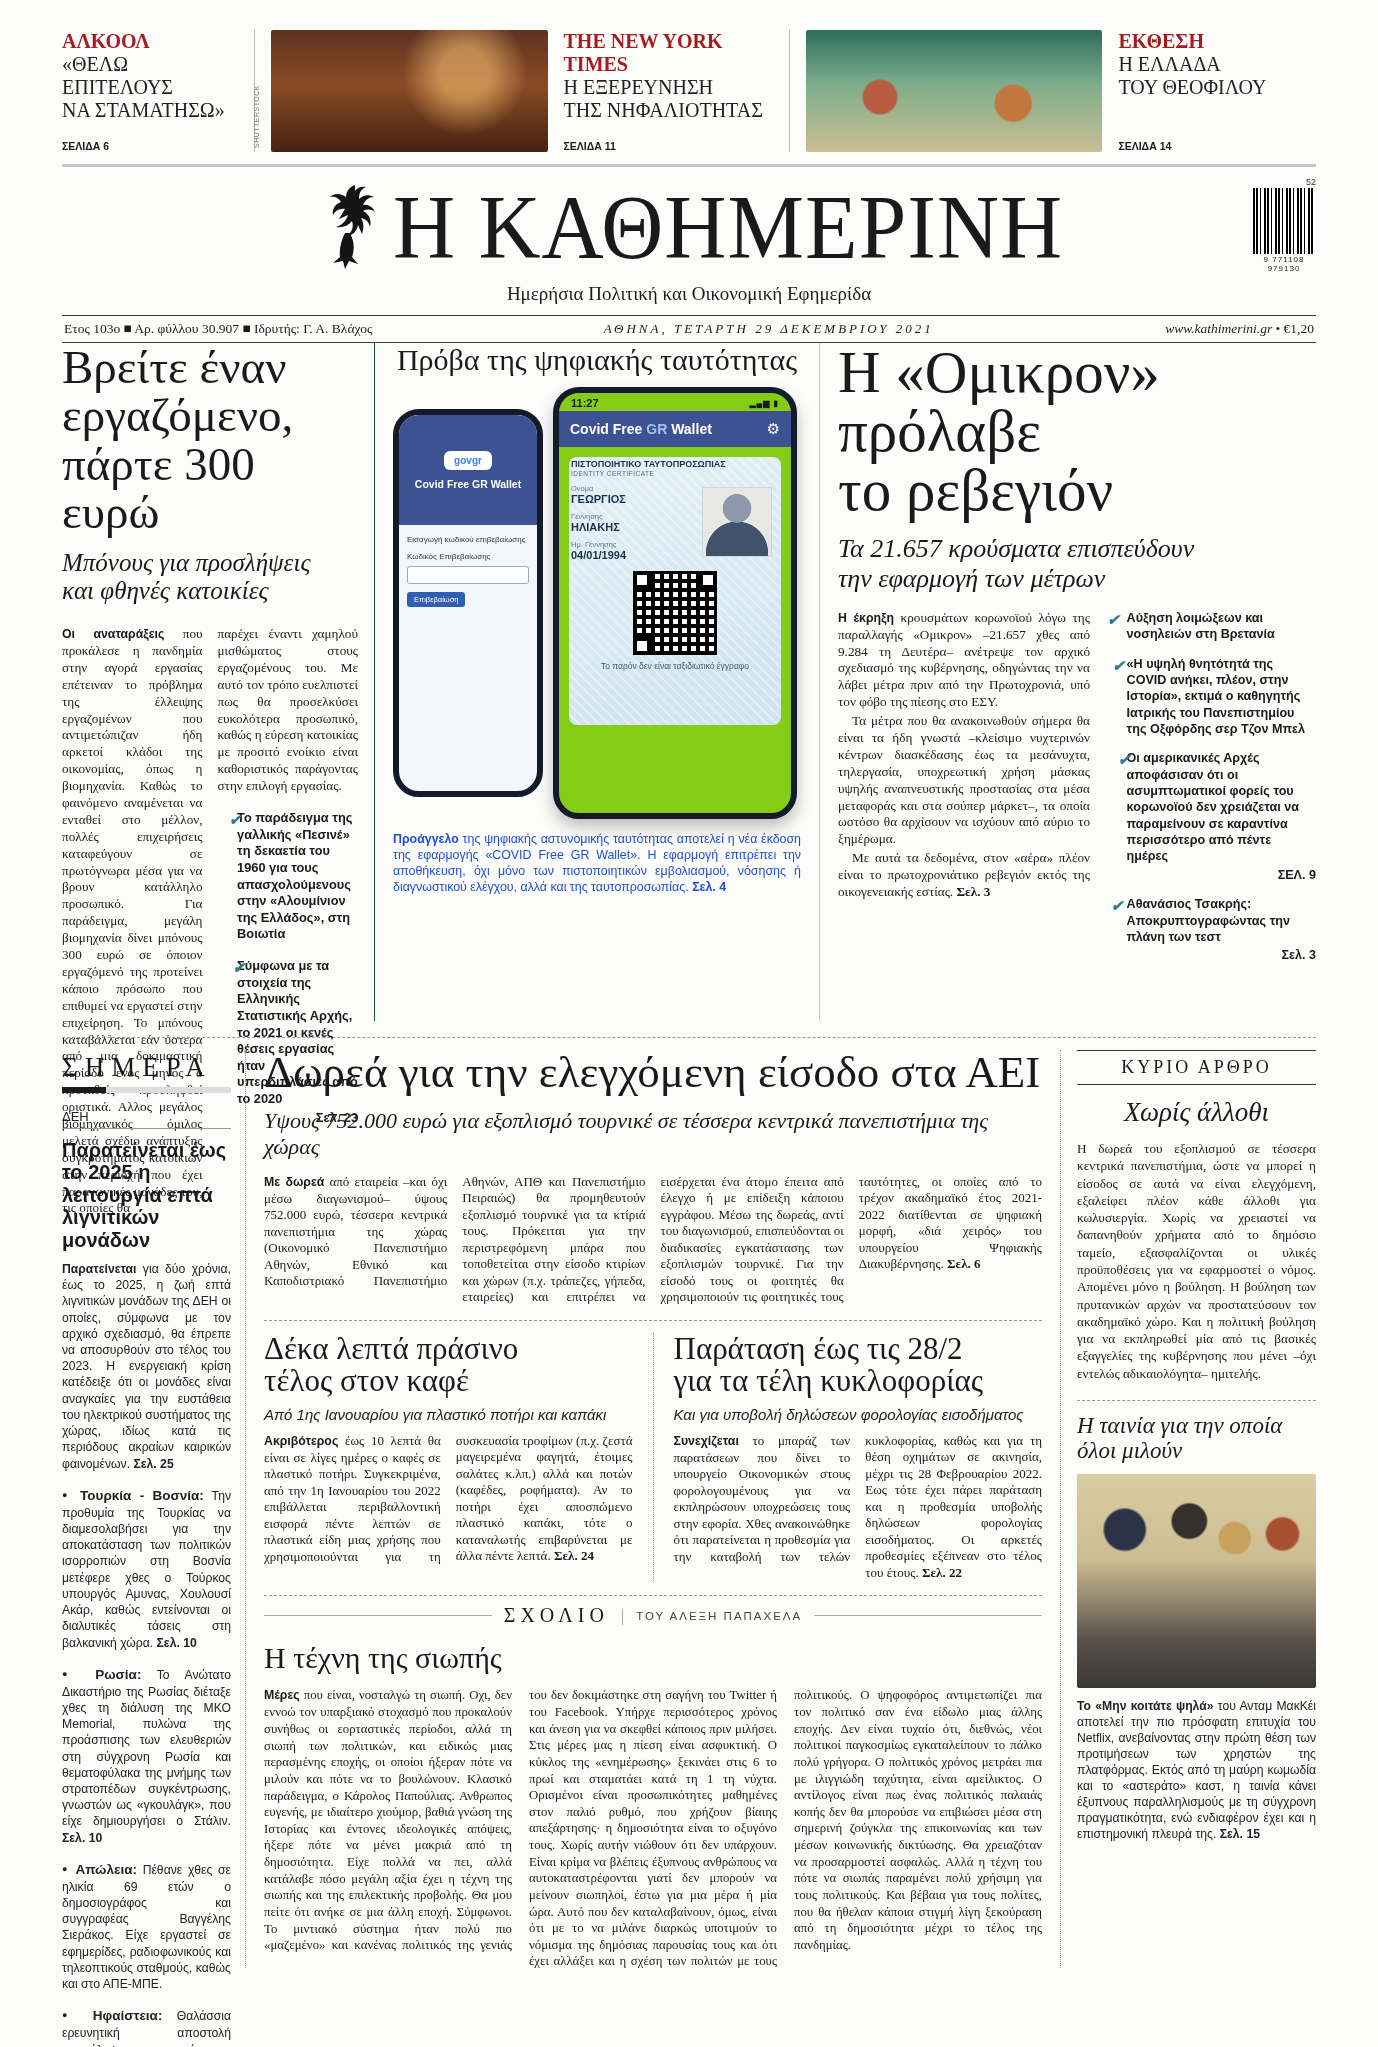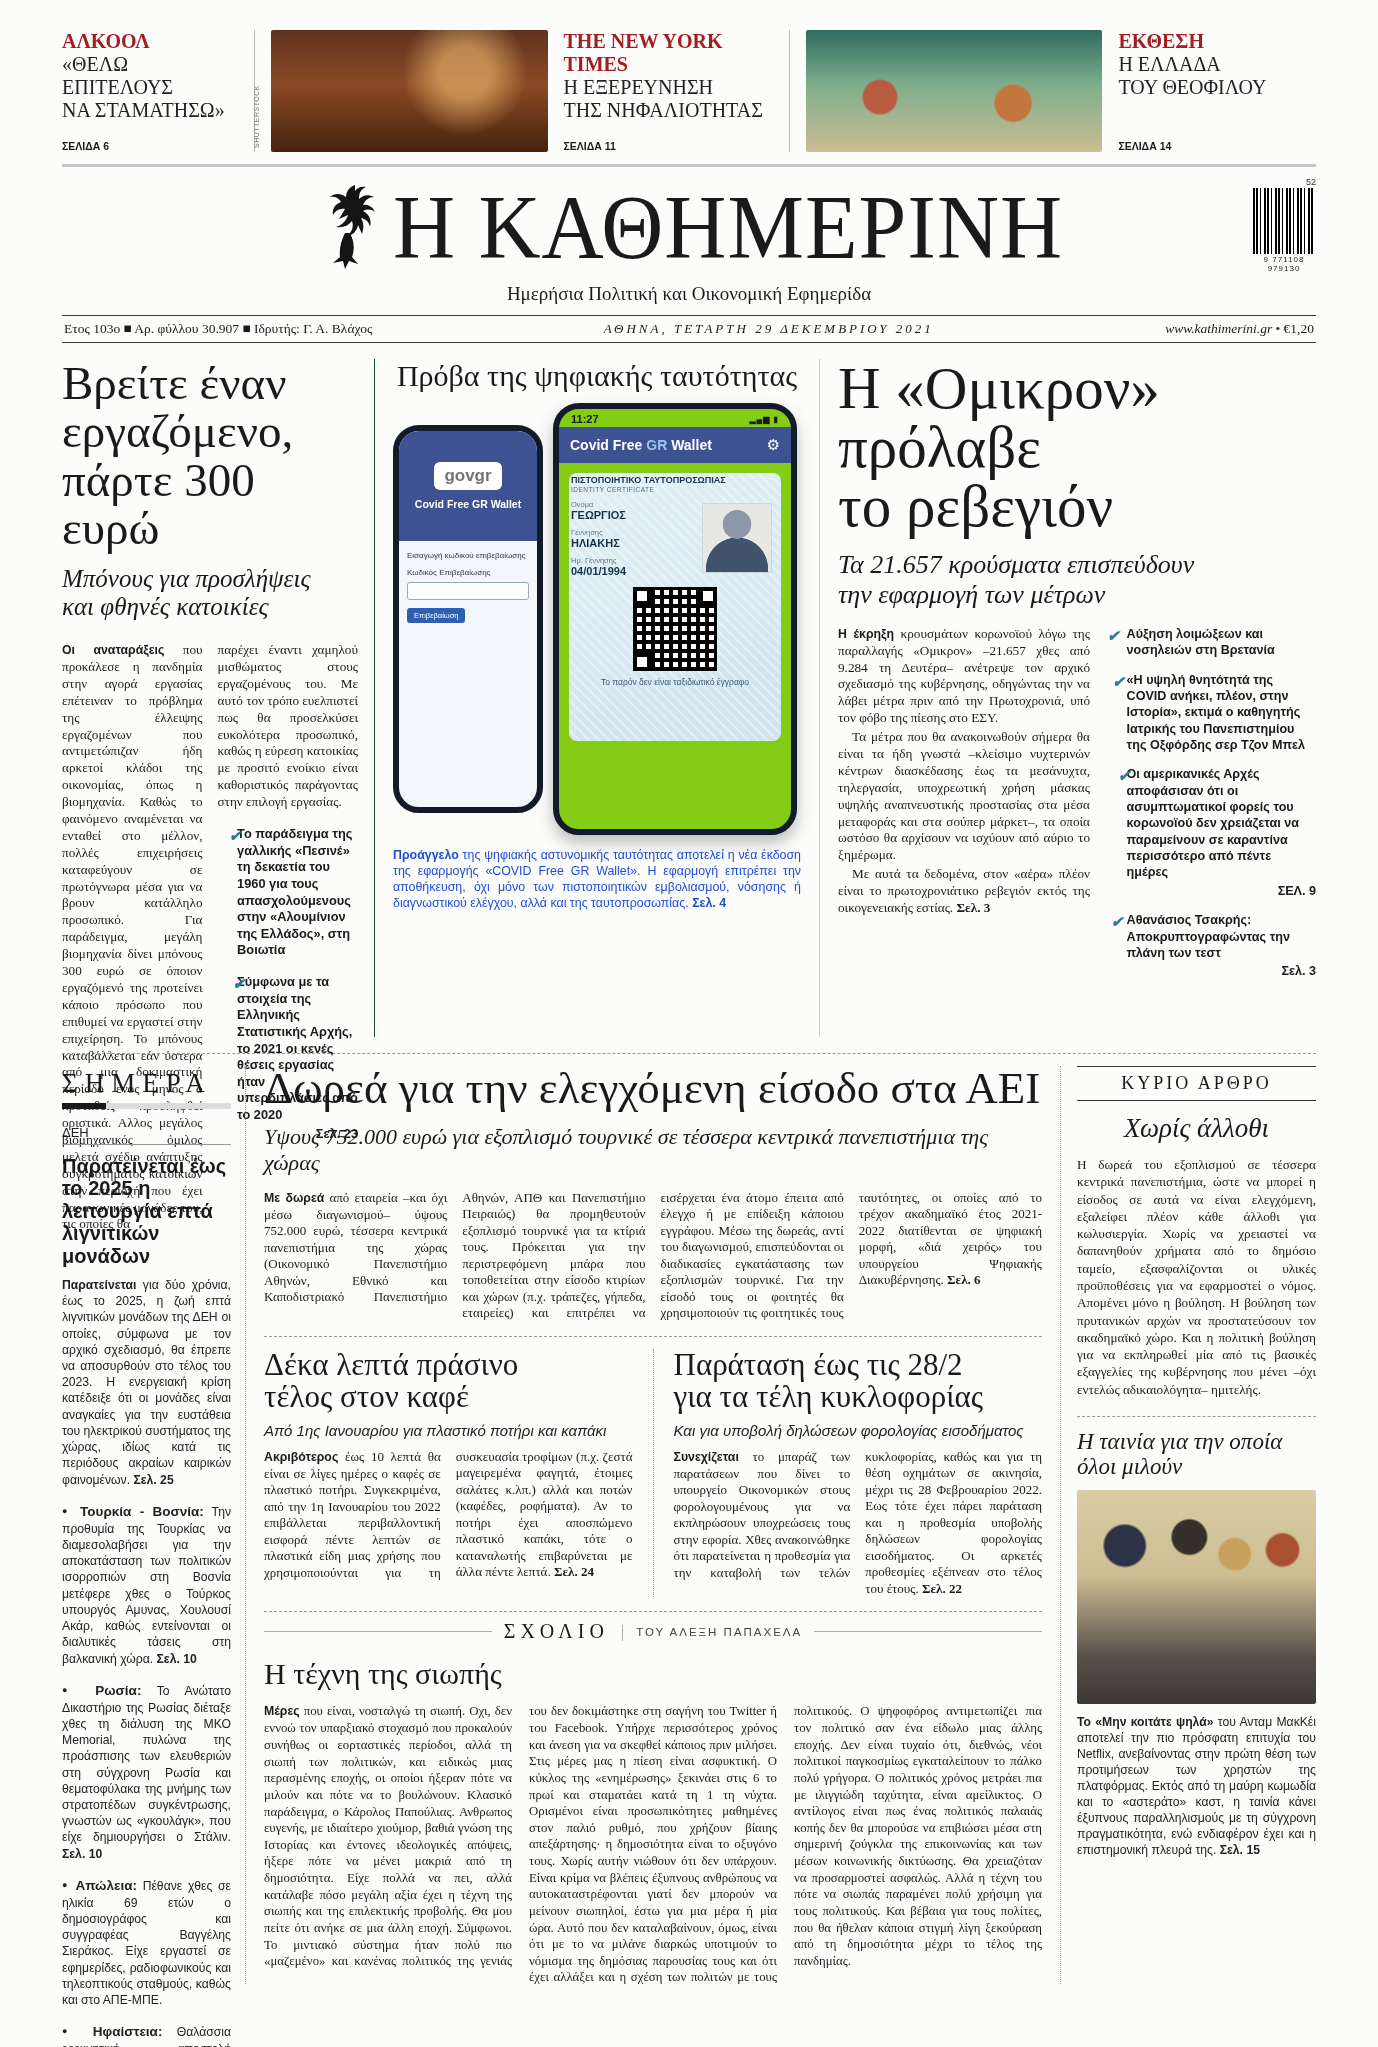--- a/index.html
+++ b/index.html
@@ -31,40 +31,40 @@
   .barcode{position:absolute;right:0;top:2px;width:64px;text-align:center;}
   .bc-issue{display:block;text-align:right;font-family:"Liberation Sans",sans-serif;font-size:9px;color:#333;}
   .bc-bars{height:66px;border:1px solid #fff;background:repeating-linear-gradient(90deg,#000 0 2px,#fff 2px 3px,#000 3px 5px,#fff 5px 7px,#000 7px 8px,#fff 8px 11px);}
   .bc-num{display:block;font-family:"Liberation Sans",sans-serif;font-size:8px;letter-spacing:1px;}
   .mast-sub{text-align:center;font-size:19px;margin-top:4px;color:#1c1c1c;}
   .dateline{display:flex;justify-content:space-between;align-items:baseline;border-top:1px solid #3a3a3a;
      border-bottom:1px solid #3a3a3a;margin-top:10px;padding:5px 2px;font-size:13.5px;}
   .dl-center{font-style:italic;letter-spacing:3px;font-size:13px;}
   .dl-right i{font-style:italic;}
   
-  .lead-grid{display:flex;margin-top:16px;height:678px;}
+  .lead-grid{display:flex;height:678px;}
   .lead-left{width:312px;padding-right:16px;box-sizing:border-box;}
   .lead-center{width:446px;padding:0 18px;border-left:1px solid #14532d;border-right:1px solid #ccc;box-sizing:border-box;}
   .lead-right{flex:1;padding-left:18px;box-sizing:border-box;}
   .hl-left{font-size:47px;line-height:1.03;font-weight:normal;margin:0;}
   .deck{font-style:italic;font-size:25px;line-height:1.15;margin-top:12px;}
   .twocol{display:flex;gap:15px;margin-top:20px;}
   .bodycol{flex:1;font-size:13.2px;line-height:1.28;text-align:justify;}
   .lead-word{font-family:"Liberation Sans",sans-serif;font-weight:bold;font-size:12.3px;}
   .bul{display:flex;gap:7px;margin-top:15px;font-family:"Liberation Sans",sans-serif;font-weight:bold;
        font-size:12.8px;line-height:1.3;text-align:left;}
   .check{color:#2a7d8e;font-size:15px;flex:none;transform:skewX(-12deg);}
   .bul-page{display:block;text-align:right;margin-top:2px;}
   
   .kicker-hl{font-size:30px;font-weight:normal;margin:0 0 10px;text-align:center;}
   .phone-stage{position:relative;height:432px;}
   .phone{position:absolute;background:#84cc16;border:6px solid #131a29;border-radius:26px;overflow:hidden;box-sizing:border-box;}
   .phone-back{left:0;top:22px;width:150px;height:388px;background:#f3f6fa;}
   .pb-head{background:#3d5292;height:110px;display:flex;flex-direction:column;align-items:center;justify-content:center;gap:8px;}
-  .govgr{background:#fff;border-radius:6px;padding:4px 10px;font-family:"Liberation Sans",sans-serif;font-weight:bold;font-size:17px;color:#737373;}
+  .govgr{background:#fff;border-radius:6px;padding:4px 10px;font-family:"Liberation Sans",sans-serif;font-weight:bold;font-size:10px;color:#3b82f6;}
   .pb-title{color:#fff;font-family:"Liberation Sans",sans-serif;font-weight:bold;font-size:10.5px;}
   .pb-form{padding:10px 8px;font-family:"Liberation Sans",sans-serif;font-size:8px;color:#334;}
   .pb-input{height:16px;border:1px solid #9ab;border-radius:3px;background:#fff;margin:5px 0 8px;}
   .pb-btn{display:inline-block;background:#2f5fb3;color:#fff;border-radius:3px;padding:3px 7px;font-size:7.5px;}
   .phone-main{right:4px;top:0;width:244px;height:432px;box-shadow:0 8px 16px rgba(0,0,0,.25);}
   .statusbar{display:flex;justify-content:space-between;align-items:center;padding:4px 12px 2px;
       font-family:"Liberation Sans",sans-serif;font-weight:bold;font-size:11px;}
   .st-icons{font-size:8px;letter-spacing:1px;}
   .app-head{background:#3d5292;color:#fff;display:flex;align-items:center;justify-content:space-between;
       padding:9px 11px;font-family:"Liberation Sans",sans-serif;font-weight:bold;font-size:14px;}

